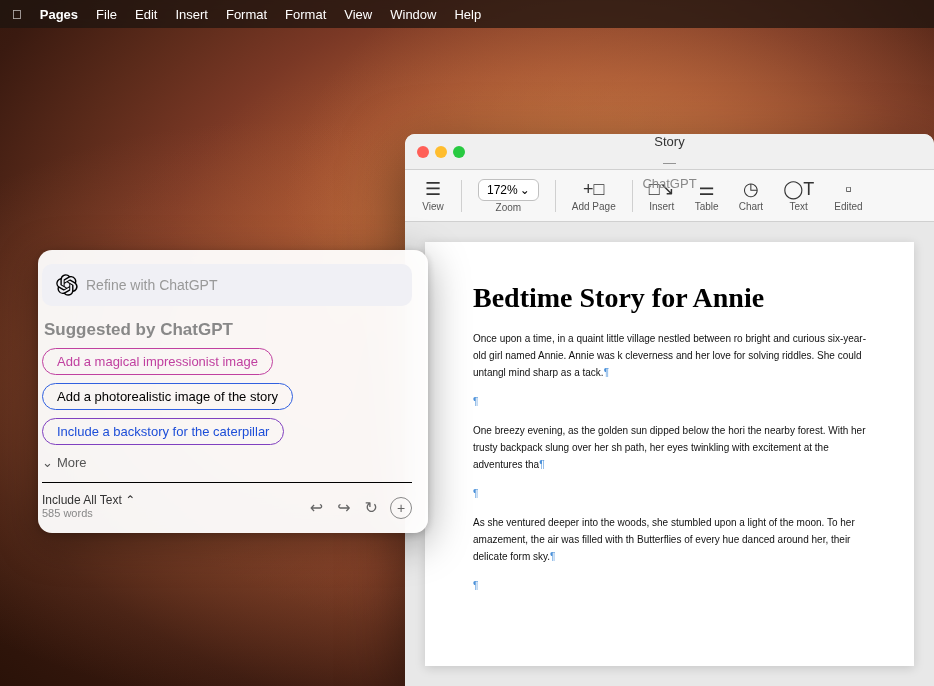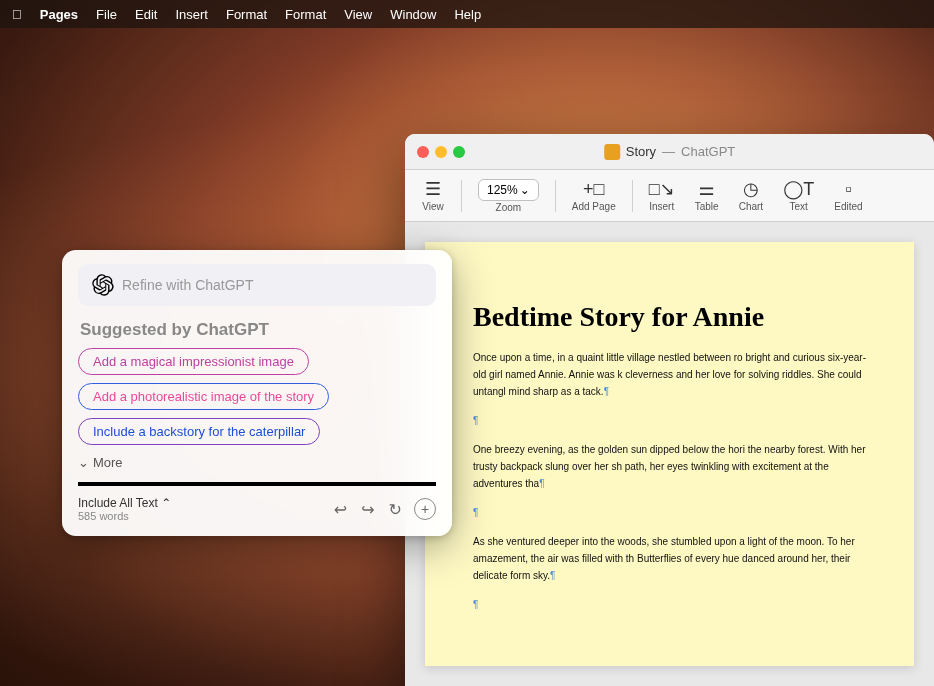--- a/index.html
+++ b/index.html
@@ -89,24 +89,26 @@
       border-radius: 50%;
     }
     .tl-close { background: #ff5f57; }
     .tl-min { background: #ffbd2e; }
     .tl-max { background: #28ca41; }
     .title-area {
       position: absolute;
       left: 50%;
       transform: translateX(-50%);
       display: flex;
+      align-items: center;
       gap: 6px;
       font-size: 13px;
       font-weight: 500;
       color: #333;
+      flex-direction: column;
     }
     .story-icon {
       width: 16px;
       height: 16px;
       background: #e8a020;
       border-radius: 3px;
     }
     .edited-badge {
       color: #888;
       font-weight: 400;
@@ -164,24 +166,24 @@
     
     .doc-area {
       flex: 1;
       background: #e8e8e8;
       overflow: hidden;
       padding: 20px;
       display: flex;
       justify-content: center;
     }
     .doc-page {
-      background: #fef9c3;
+      background: #ffffff;
       width: 100%;
       max-width: 520px;
-      padding: 59px 48px;
+      padding: 40px 48px;
       box-shadow: 0 2px 10px rgba(0,0,0,0.15);
       overflow: hidden;
     }
     .doc-title {
       font-size: 28px;
       font-weight: 700;
       color: #000;
       margin-bottom: 16px;
       font-family: Georgia, serif;
     }
@@ -198,24 +200,23 @@
 
     
     .chatgpt-panel {
       position: absolute;
       top: 250px;
       left: 38px;
       width: 390px;
       background: rgba(255, 255, 255, 0.95);
       border-radius: 14px;
       box-shadow: 0 10px 40px rgba(0,0,0,0.35), 0 2px 8px rgba(0,0,0,0.2);
-      padding: 14px 16px 14px 16px;
+      padding: 14px 16px 14px 4px;
       backdrop-filter: blur(20px);
       z-index: 50;
-      margin-left: 24px;
     }
 
     
     .refine-bar {
       display: flex;
       align-items: center;
       gap: 8px;
       background: #f0f0f5;
       border-radius: 10px;
       padding: 10px 14px;
@@ -258,21 +259,21 @@
       margin-bottom: 8px;
       white-space: nowrap;
       text-align: center;
     }
     .suggestion-btn.pink {
       color: #c040a0;
       border-color: #c040a0;
       background: transparent;
     }
     .suggestion-btn.blue {
-      color: #ec4899;
+      color: #000000;
       border-color: #3060e0;
       background: transparent;
     }
     .suggestion-btn.purple {
       color: #1d4ed8;
       border-color: #8040c0;
       background: transparent;
     }
     .more-btn {
       display: inline-flex;
@@ -283,23 +284,23 @@
       background: transparent;
       border: none;
       cursor: pointer;
       padding: 2px 0;
     }
 
     
     .panel-footer {
       margin-top: 10px;
       display: flex;
-      align-items: center;
+      align-items: flex-end;
       justify-content: space-between;
-      border-top: 4px solid #000000;
+      border-top: 1px solid #000000;
       padding-top: 10px;
     }
     .footer-left {
       font-size: 11px;
       color: #555;
     }
     .footer-left .include-text {
       font-size: 12px;
       color: #333;
     }
@@ -367,21 +368,21 @@
   </div>
 
   <div class="toolbar">
     <div class="toolbar-item">
       <span class="toolbar-icon">☰</span>
       <span class="toolbar-label">View</span>
     </div>
     <div class="toolbar-divider"></div>
     <div class="toolbar-item">
       <div class="zoom-control">
-        <span>125%</span>
+        <span>172%</span>
         <span>⌄</span>
       </div>
       <span class="toolbar-label">Zoom</span>
     </div>
     <div class="toolbar-divider"></div>
     <div class="toolbar-item">
       <span class="toolbar-icon">+□</span>
       <span class="toolbar-label">Add Page</span>
     </div>
     <div class="toolbar-divider"></div>

